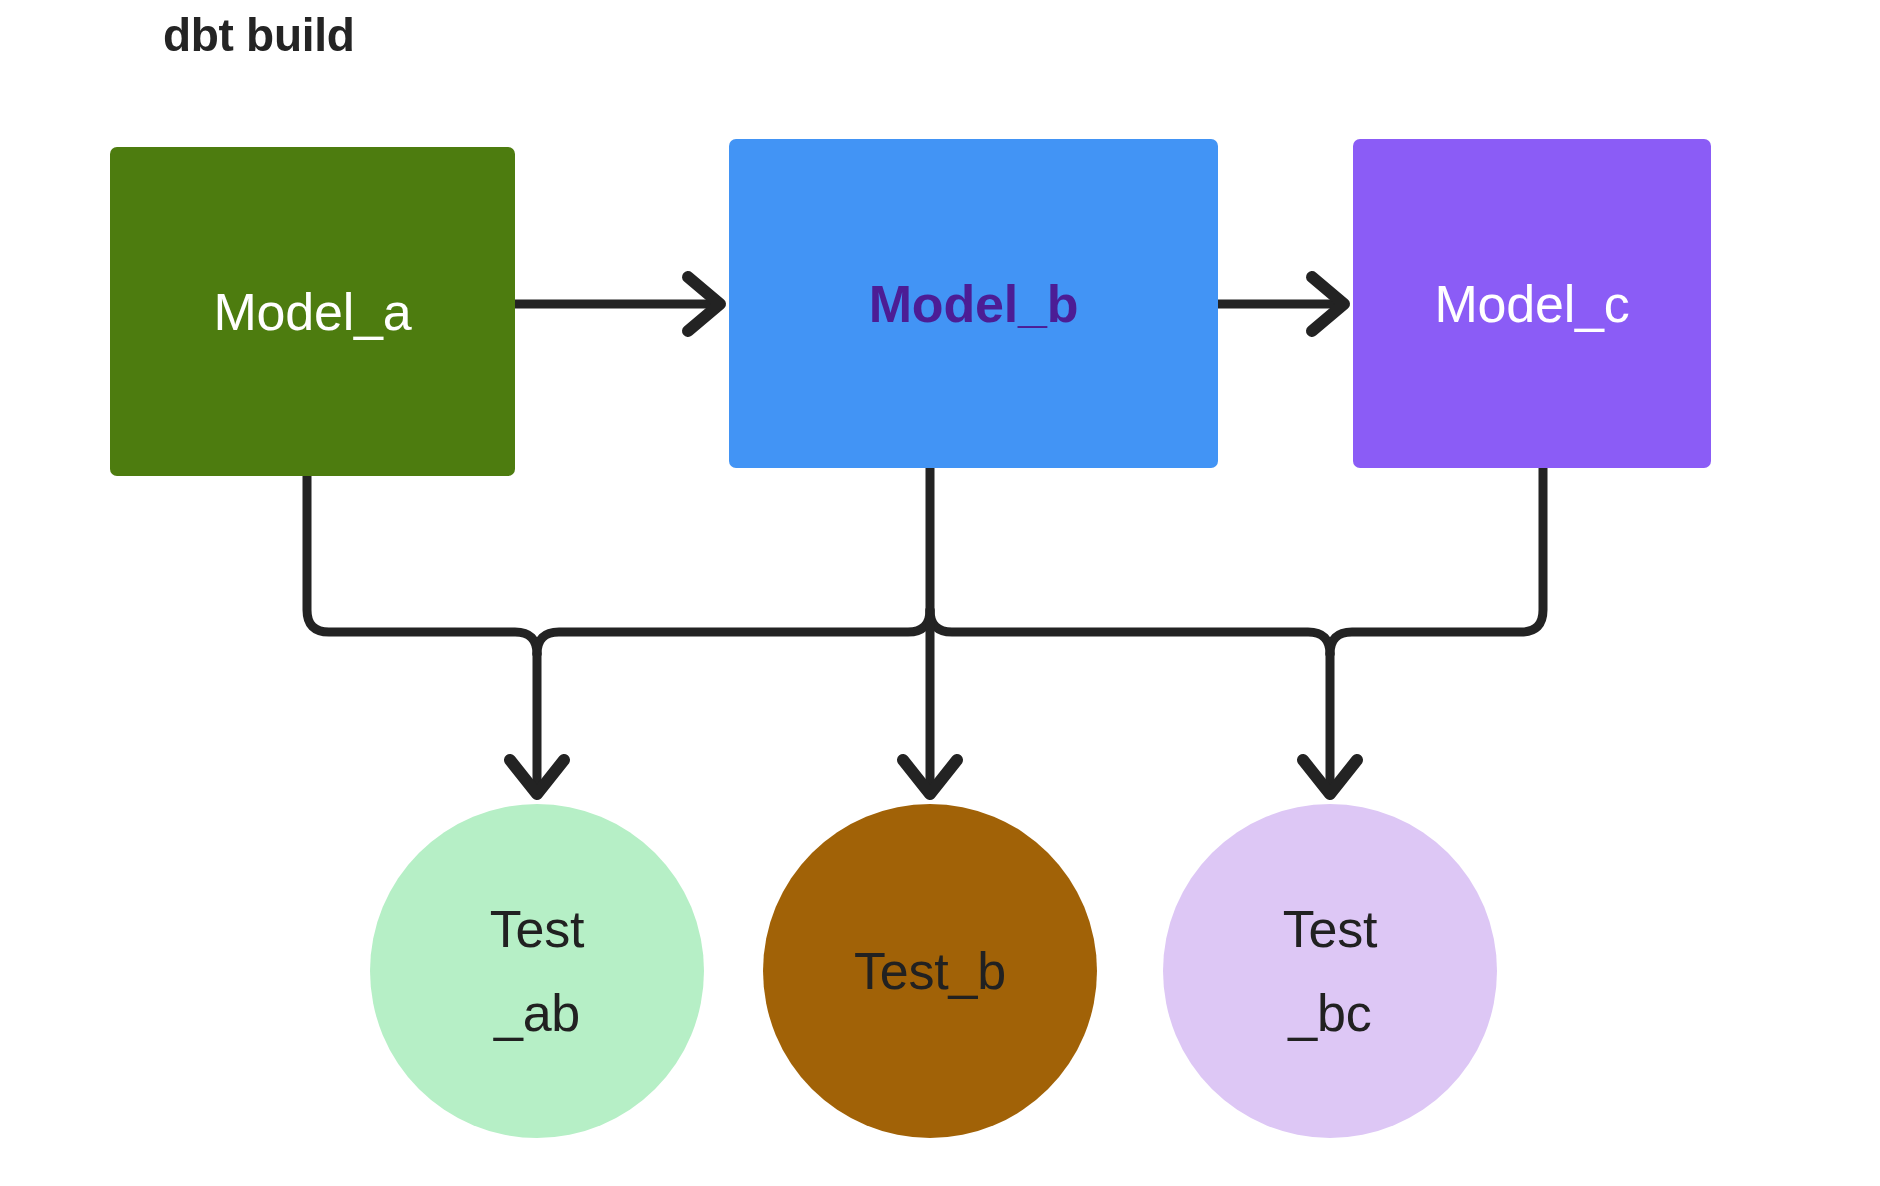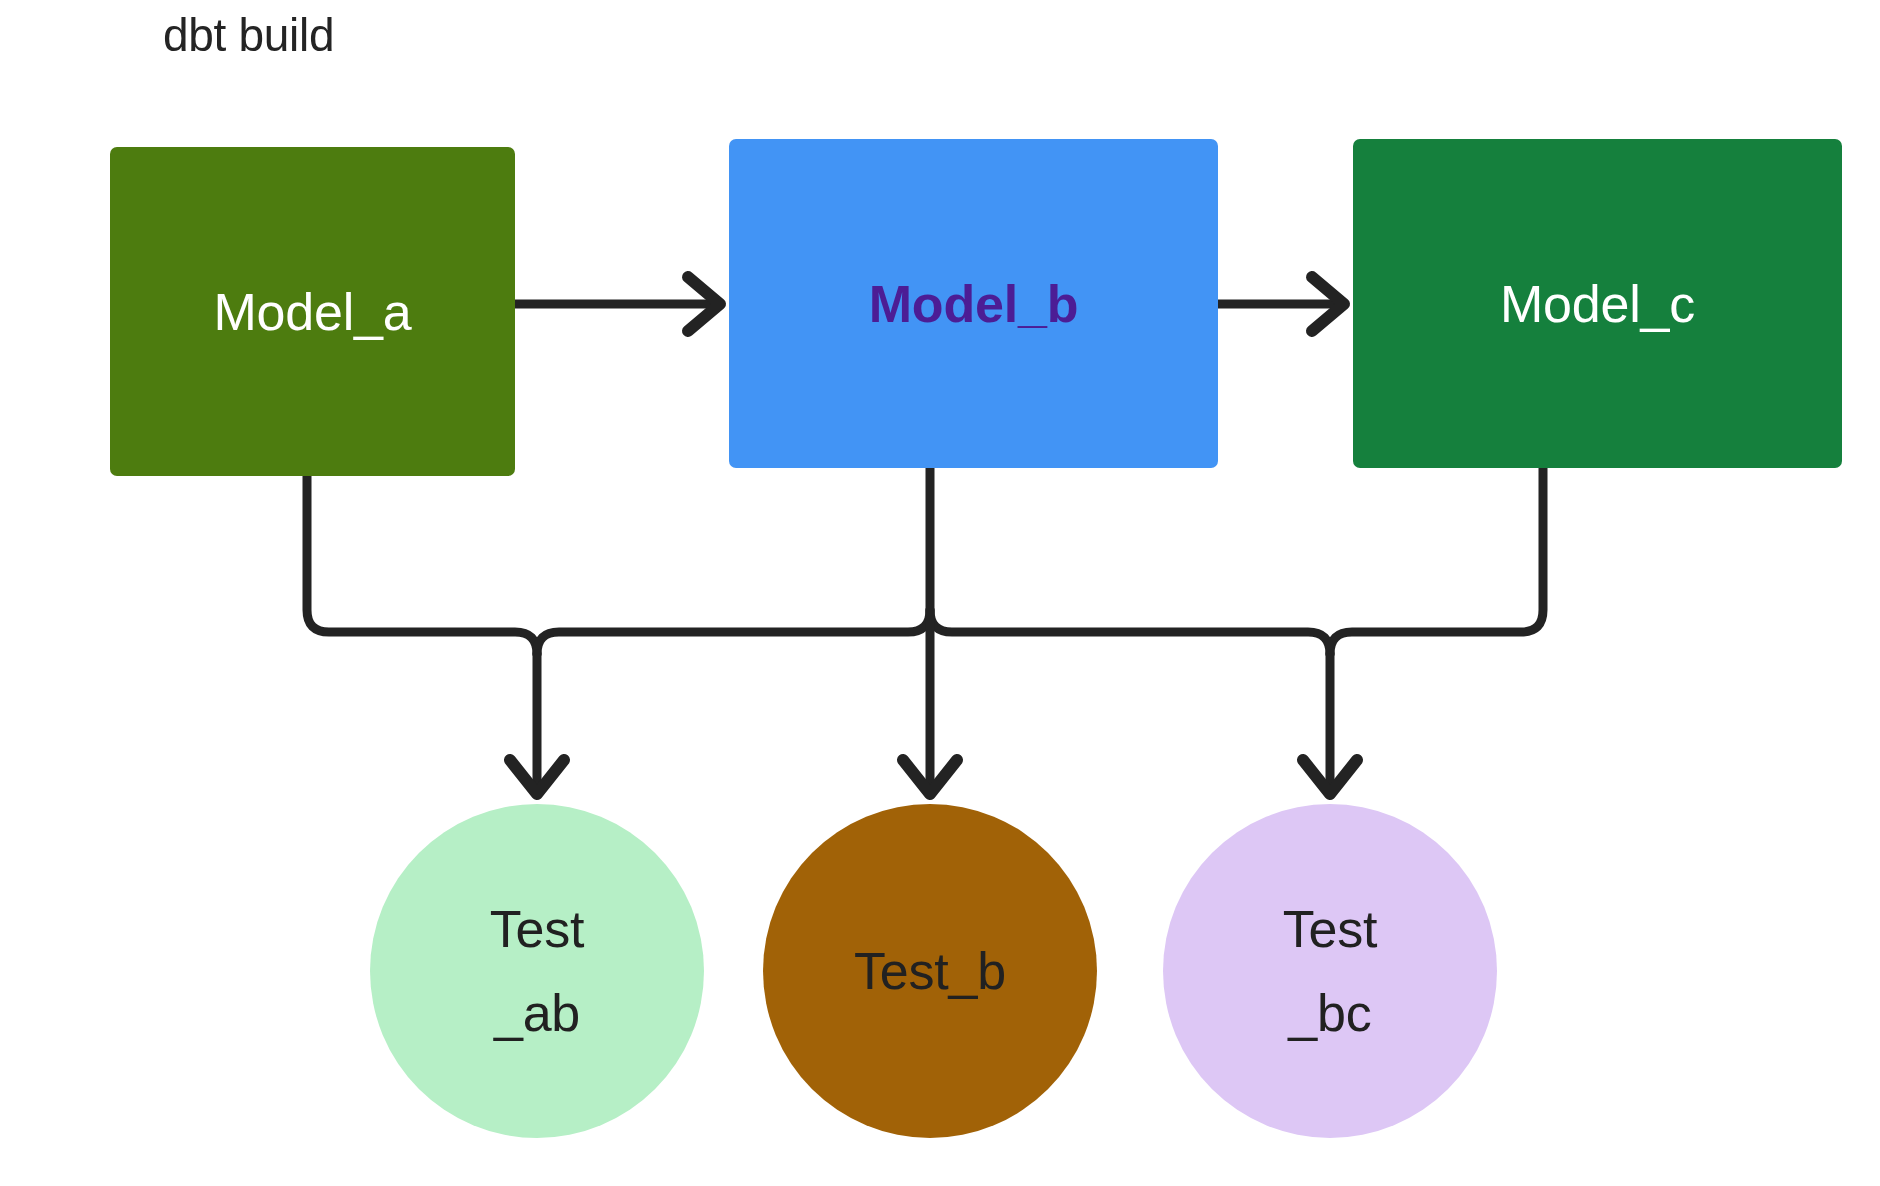--- a/index.html
+++ b/index.html
@@ -19,21 +19,21 @@
     left: 0;
     top: 0;
     width: 1880px;
     height: 1186px;
   }
   .diagram-title {
     position: absolute;
     left: 163px;
     top: 8px;
     font-size: 46px;
-    font-weight: 400;
+    font-weight: 700;
     color: #242424;
     letter-spacing: -0.3px;
     white-space: nowrap;
   }
   .node-box {
     position: absolute;
     border-radius: 7px;
     display: flex;
     align-items: center;
     justify-content: center;
@@ -132,21 +132,21 @@
   </svg>
 
   <div class="node-box" id="node-model-a" style="left: 110px; top: 139px; width: 405px; height: 329px; background: #4d7c0f; color: rgb(255, 255, 255); margin-top: 8px;">
     <span>Model_a</span>
   </div>
 
   <div class="node-box" id="node-model-b" style="left: 729px; top: 139px; width: 489px; height: 329px; background: rgb(66, 148, 245); color: #4c1d95; font-weight: bold;">
     <span>Model_b</span>
   </div>
 
-  <div class="node-box" id="node-model-c" style="left: 1353px; top: 139px; width: 489px; height: 329px; background: #15803d; color: rgb(255, 255, 255);">
+  <div class="node-box" id="node-model-c" style="left: 1353px; top: 139px; width: 358px; height: 329px; background: #8b5cf6; color: rgb(255, 255, 255);">
     <span>Model_c</span>
   </div>
 
   <div class="node-circle" id="node-test-ab" style="left: 370px; top: 804px; width: 334px; height: 334px; background: rgb(182, 239, 198); color: rgb(33, 33, 33);">
     <div>
       <span>Test</span>
       <span>_ab</span>
     </div>
   </div>
 

